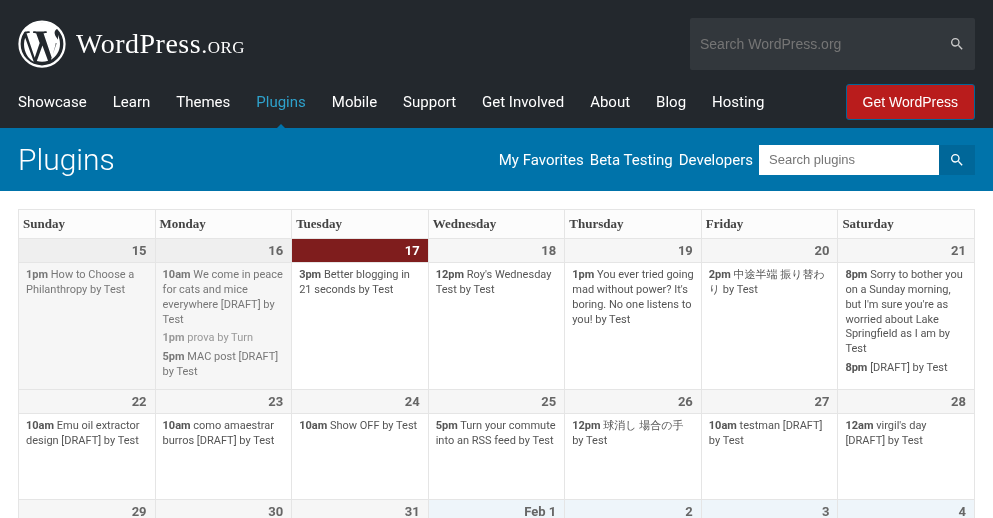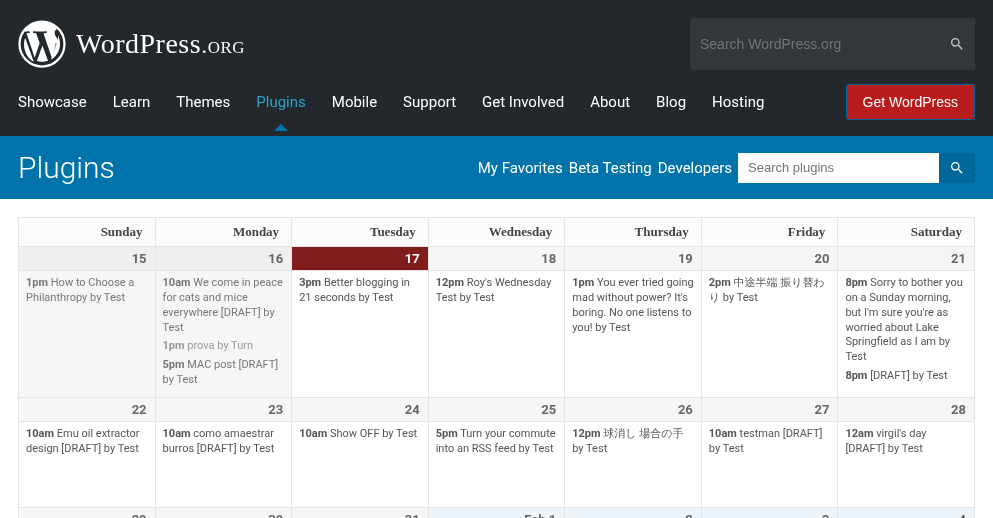--- a/index.html
+++ b/index.html
@@ -6,36 +6,36 @@
   body{font-family:-apple-system,BlinkMacSystemFont,"Segoe UI",Roboto,Helvetica,Arial,sans-serif;background:#fff;color:#23282d;width:993px}
   .top{background:#23282d;color:#fff}
   .top-inner{display:flex;justify-content:space-between;padding:18px 18px 8px}
   .logo{display:flex;align-items:center;gap:10px}
   .logo svg{width:48px;height:48px}
   .logo-text{font-family:Georgia,"Times New Roman",serif;font-size:28px;letter-spacing:.5px}
   .logo-text .tld{font-variant:small-caps;font-size:24px}
   .top-search{display:flex;align-items:center;background:#32373c;border-radius:2px;padding:0 10px;height:52px;width:285px}
   .top-search input{flex:1;background:transparent;border:none;outline:none;color:#ccc;font-size:14px}
   .top-search .ic{color:#ccc}
-  .nav-row{display:flex;align-items:center;justify-content:space-between;padding:6px 18px 16px}
+  .nav-row{display:flex;align-items:center;justify-content:space-between;padding:6px 18px 8px}
   .menu{display:flex;gap:26px;font-size:15px}
   .menu a{color:#fff;text-decoration:none;position:relative;padding:6px 0;cursor:pointer}
   .menu a.active{color:#2ea2cc}
   .menu a.active::after{content:"";position:absolute;left:50%;transform:translateX(-50%);bottom:-14px;border:7px solid transparent;border-bottom-color:#0073aa}
   .dl-btn{background:#b91c1c;border:1px solid #006799;color:#fff;padding:9px 16px;font-size:14px;border-radius:3px;cursor:pointer}
   .blue-bar{background:#0073aa;color:#fff;display:flex;align-items:center;justify-content:space-between;padding:14px 18px}
   .blue-bar h1{font-weight:300;font-size:30px}
   .sub-right{display:flex;align-items:center;gap:6px}
   .sub-right a{color:#fff;text-decoration:none;font-size:15px;cursor:pointer}
   .plugin-search{display:flex}
-  .plugin-search input{width:201px;height:30px;border:none;padding:0 10px;font-size:13px;outline:none}
+  .plugin-search input{width:180px;height:30px;border:none;padding:0 10px;font-size:13px;outline:none}
   .plugin-search button{width:36px;height:30px;background:#006799;border:none;color:#fff;cursor:pointer;display:flex;align-items:center;justify-content:center}
   .content{padding:18px}
   .cal{width:100%;border-collapse:collapse;table-layout:fixed;border:1px solid #e5e5e5}
-  .cal th{text-align:right;font-family:Georgia,serif;font-weight:700;font-size:13px;color:#444;padding:6px 12px;border:1px solid #e5e5e5;background:#fcfcfc}
+  .cal th{text-align:left;font-family:Georgia,serif;font-weight:700;font-size:13px;color:#444;padding:6px 4px;border:1px solid #e5e5e5;background:#fcfcfc}
   .cal td{border:1px solid #e5e5e5;vertical-align:top;height:110px;font-size:11px;color:#555;padding:0;background:#fff}
   .cal td.past{background:#f6f6f6;color:#777}
   .cal td.othermonth{background:#fafafa}
   .daynum{display:block;text-align:right;font-size:13px;font-weight:700;color:#666;padding:4px 8px;border-bottom:1px solid #e5e5e5;background:#f6f6f6}
   td.past .daynum{background:#efefef}
   td.today .daynum{background:#7f1d1d;color:#fff}
   td.othermonth .daynum{background:#eef5fa}
   .events{padding:5px 7px}
   .ev{margin-bottom:4px;line-height:1.35}
   .ev b{font-weight:700}

